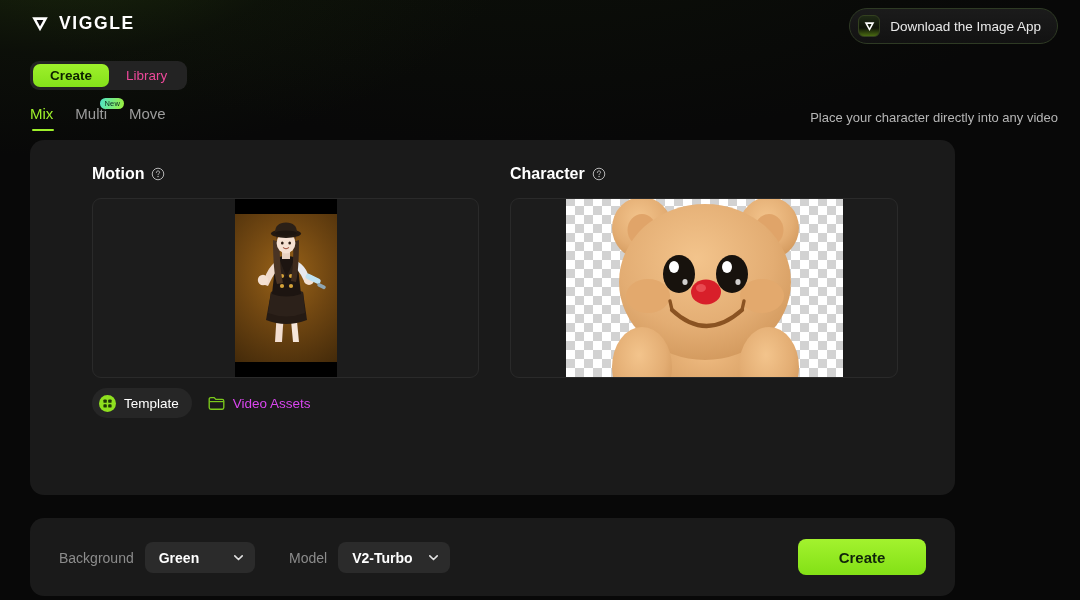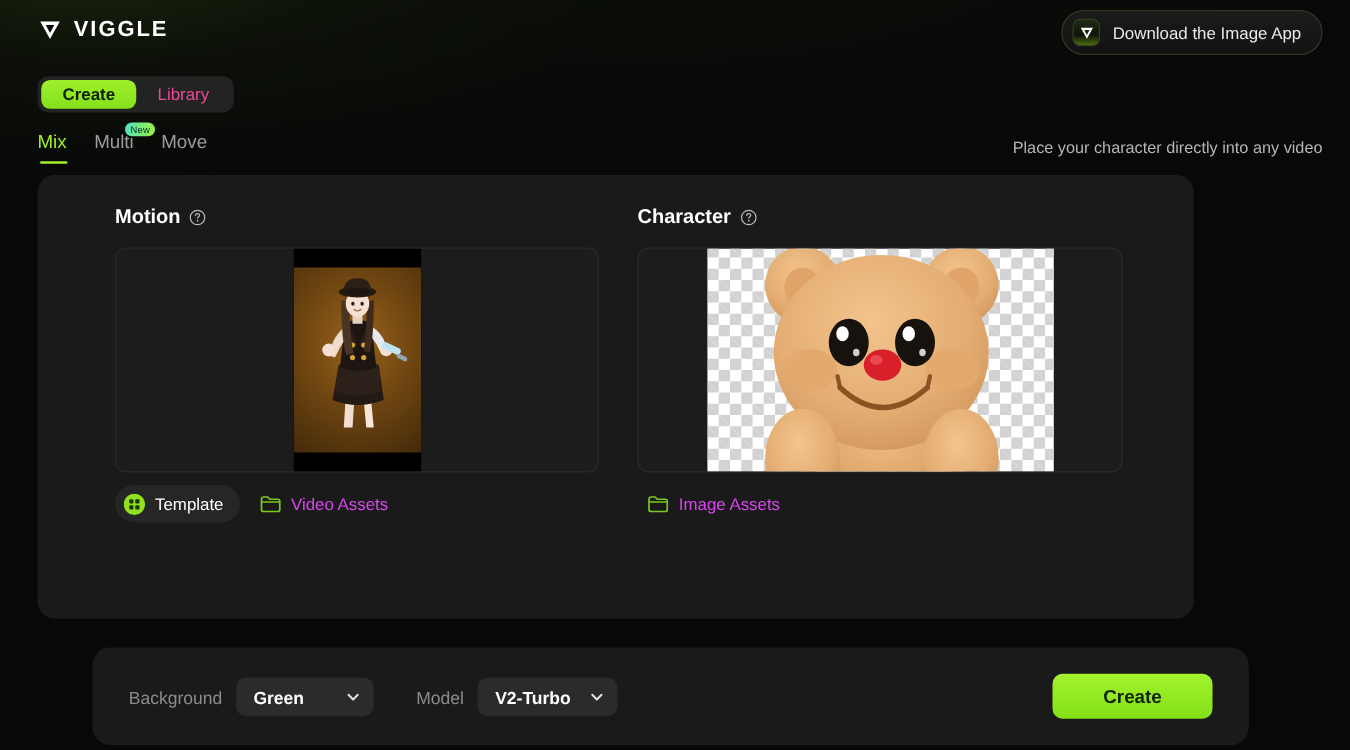--- a/index.html
+++ b/index.html
@@ -133,21 +133,21 @@
     background:#262626;
   }
   .chip.plain { background:transparent; padding:0 10px 0 8px; }
   .chip-label { font-size:13.5px; color:#ffffff; }
   .chip.plain .chip-label { color:#d946ef; }
   .chip svg { display:block; }
 
   
   .bottom-bar {
     position:absolute; left:30px; top:518px; width:925px; height:78px;
-    background:#1a1a1a; border-radius:14px;margin-left:44px;
+    background:#1a1a1a; border-radius:14px;
   }
   .field-group { position:absolute; top:24px; display:flex; align-items:center; gap:11px; }
   .field-group.bg { left:29px; }
   .field-group.model { left:259px; }
   .field-label { font-size:14px; color:#8c8c8c; }
   .select {
     height:31px; min-width:110px; border-radius:8px; background:#2b2b2b;
     display:flex; align-items:center; justify-content:space-between;
     padding:0 10px 0 14px; gap:14px; cursor:pointer;font-weight:bold;
   }
@@ -359,31 +359,20 @@
             <path d="M106 140 Q140 172 176 140" fill="none" stroke="#8a5322" stroke-width="4.2" stroke-linecap="round"></path>
             <path d="M106 140 L104 131" stroke="#8a5322" stroke-width="3.4" stroke-linecap="round"></path>
             <path d="M176 140 L178 131" stroke="#8a5322" stroke-width="3.4" stroke-linecap="round"></path>
 
             <ellipse cx="76" cy="197" rx="30" ry="40" fill="url(#furA)"></ellipse>
             <ellipse cx="203" cy="197" rx="30" ry="40" fill="url(#furA)"></ellipse>
           </svg>
         </div>
       </div>
 
-      <div class="col-actions">
-        <div class="chip plain">
-          <span>
-            <svg width="17" height="15" viewBox="0 0 17 15">
-              <path d="M1.2 3.2 A1.6 1.6 0 0 1 2.8 1.6 H6.2 L7.8 3.4 H14.2 A1.6 1.6 0 0 1 15.8 5 V11.6 A1.6 1.6 0 0 1 14.2 13.2 H2.8 A1.6 1.6 0 0 1 1.2 11.6 Z" fill="none" stroke="#7bc91c" stroke-width="1.35" stroke-linejoin="round"></path>
-              <path d="M1.6 5.6 H15.4" stroke="#7bc91c" stroke-width="1.2"></path>
-            </svg>
-          </span>
-          <span class="chip-label">Image Assets</span>
-        </div>
-      </div>
     </div>
   </div>
 
   <div class="bottom-bar">
     <div class="field-group bg">
       <span class="field-label">Background</span>
       <div class="select">
         <span class="select-value">Green</span>
         <span>
           <svg class="chev" viewBox="0 0 14 14">

